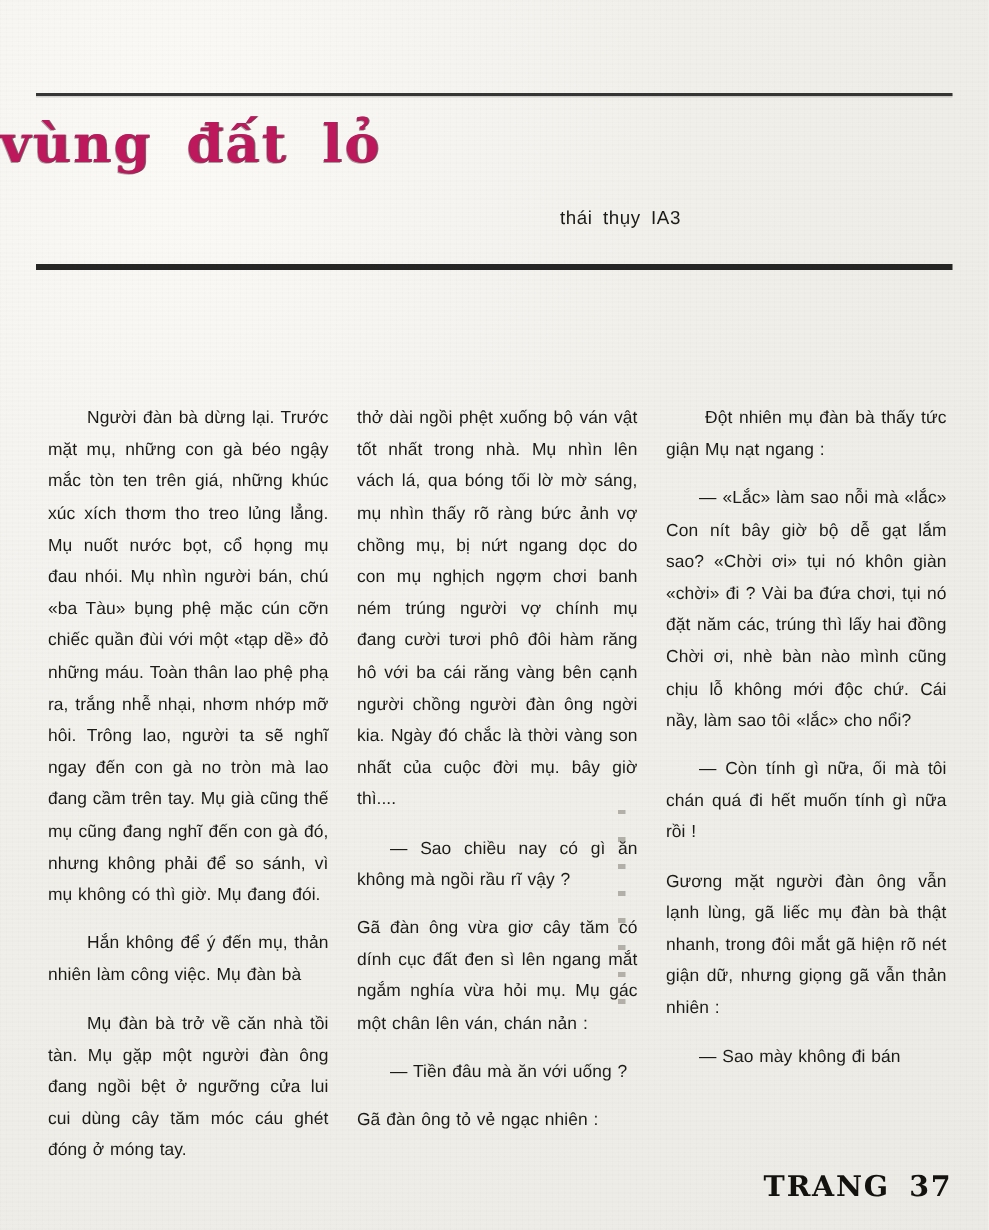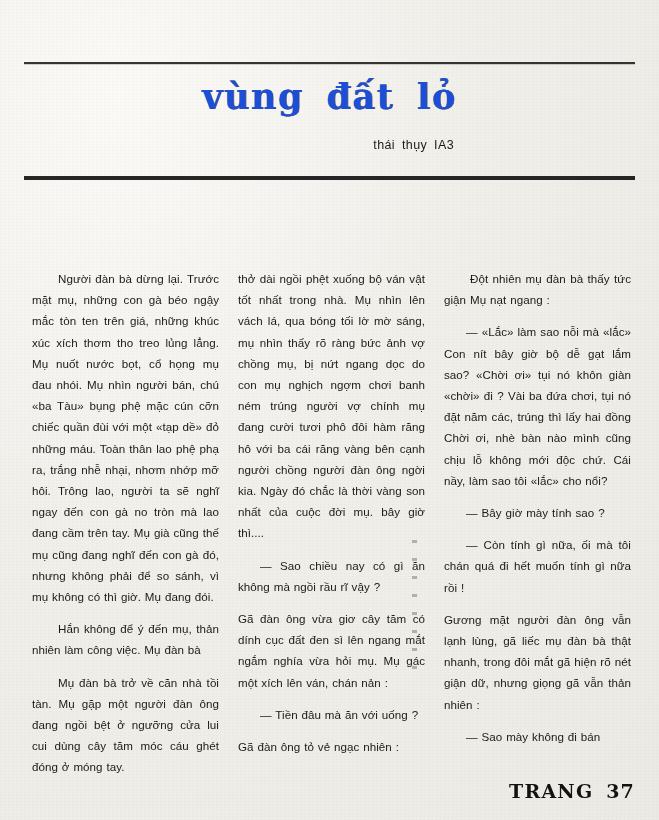--- a/index.html
+++ b/index.html
@@ -30,26 +30,25 @@
     position:absolute;left:24px;top:62px;width:611px;height:2px;
     background:#1b1b1b;opacity:.88;
     box-shadow:0 1px 0 rgba(0,0,0,.18);
   }
   .rule-bottom{
     position:absolute;left:24px;top:176px;width:611px;height:4px;
     background:#141414;opacity:.92;
   }
   .title{
     position:absolute;left:0;top:76px;width:659px;
-    text-align:center;
     font-family:"DejaVu Serif", serif;
     font-weight:bold;
     font-size:35px;
     letter-spacing:1.5px;
-    color:#1d4ed8;
+    color:#be185d;
     word-spacing:9px;
     text-shadow:0.6px 0 0 rgba(0,0,0,.55), -0.5px 0.4px 0 rgba(0,0,0,.35);
   }
   .byline{
     position:absolute;right:205px;top:138px;
     font-size:12.5px;
     letter-spacing:.4px;
     color:#1d1b17;
     word-spacing:3px;
   }
@@ -112,28 +111,27 @@
 
   <div class="cols">
     <div class="col" id="col-1">
         <p class="ind">Người đàn bà dừng lại. Trước mặt mụ, những con gà béo ngậy mắc tòn ten trên giá, những khúc xúc xích thơm tho treo lủng lẳng. Mụ nuốt nước bọt, cổ họng mụ đau nhói. Mụ nhìn người bán, chú «ba Tàu» bụng phệ mặc cún cỡn chiếc quần đùi với một «tạp dề» đỏ những máu. Toàn thân lao phệ phạ ra, trắng nhễ nhại, nhơm nhớp mỡ hôi. Trông lao, người ta sẽ nghĩ ngay đến con gà no tròn mà lao đang cầm trên tay. Mụ già cũng thế mụ cũng đang nghĩ đến con gà đó, nhưng không phải để so sánh, vì mụ không có thì giờ. Mụ đang đói.</p>
         <p class="ind">Hắn không để ý đến mụ, thản nhiên làm công việc. Mụ đàn bà</p>
         <p class="ind">Mụ đàn bà trở về căn nhà tồi tàn. Mụ gặp một người đàn ông đang ngồi bệt ở ngưỡng cửa lui cui dùng cây tăm móc cáu ghét đóng ở móng tay.</p>
       </div>
     <div class="col" id="col-2">
         <p class="flush">thở dài ngồi phệt xuống bộ ván vật tốt nhất trong nhà. Mụ nhìn lên vách lá, qua bóng tối lờ mờ sáng, mụ nhìn thấy rõ ràng bức ảnh vợ chồng mụ, bị nứt ngang dọc do con mụ nghịch ngợm chơi banh ném trúng người vợ chính mụ đang cười tươi phô đôi hàm răng hô với ba cái răng vàng bên cạnh người chồng người đàn ông ngời kia. Ngày đó chắc là thời vàng son nhất của cuộc đời mụ. bây giờ thì....</p>
         <p class="dash">— Sao chiều nay có gì ăn không mà ngồi rầu rĩ vậy ?</p>
-        <p class="flush">Gã đàn ông vừa giơ cây tăm có dính cục đất đen sì lên ngang mắt ngắm nghía vừa hỏi mụ. Mụ gác một xích lên ván, chán nản :</p>
+        <p class="flush">Gã đàn ông vừa giơ cây tăm có dính cục đất đen sì lên ngang mắt ngắm nghía vừa hỏi mụ. Mụ gác một chân lên ván, chán nản :</p>
         <p class="dash">— Tiền đâu mà ăn với uống ?</p>
         <p class="flush">Gã đàn ông tỏ vẻ ngạc nhiên :</p>
       </div>
     <div class="col" id="col-3">
         <p class="ind">Đột nhiên mụ đàn bà thấy tức giận Mụ nạt ngang :</p>
         <p class="dash">— «Lắc» làm sao nỗi mà «lắc» Con nít bây giờ bộ dễ gạt lắm sao? «Chời ơi» tụi nó khôn giàn «chời» đi ? Vài ba đứa chơi, tụi nó đặt năm các, trúng thì lấy hai đồng Chời ơi, nhè bàn nào mình cũng chịu lỗ không mới độc chứ. Cái nầy, làm sao tôi «lắc» cho nổi?</p>
-        <p class="dash">— Bây giờ mày tính sao ?</p>
         <p class="dash">— Còn tính gì nữa, ối mà tôi chán quá đi hết muốn tính gì nữa rồi !</p>
         <p class="flush">Gương mặt người đàn ông vẫn lạnh lùng, gã liếc mụ đàn bà thật nhanh, trong đôi mắt gã hiện rõ nét giận dữ, nhưng giọng gã vẫn thản nhiên :</p>
         <p class="dash">— Sao mày không đi bán</p>
       </div>
   </div>
 
   <div class="folio">TRANG  37</div>
 
 </div>
 

